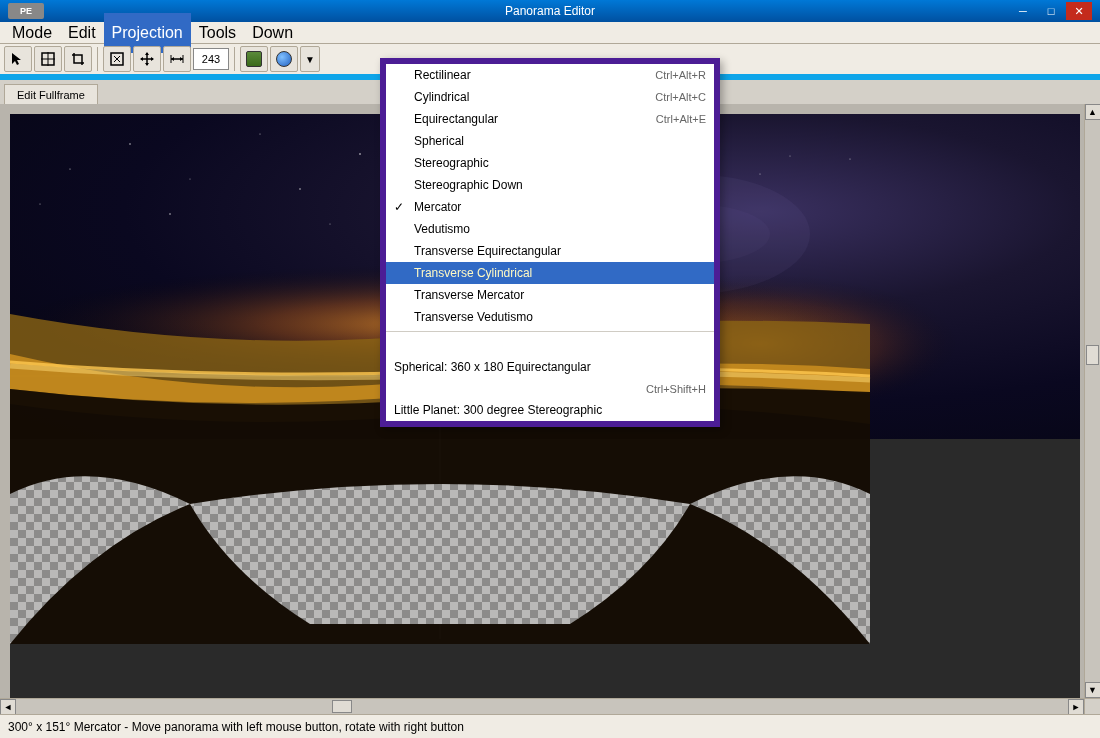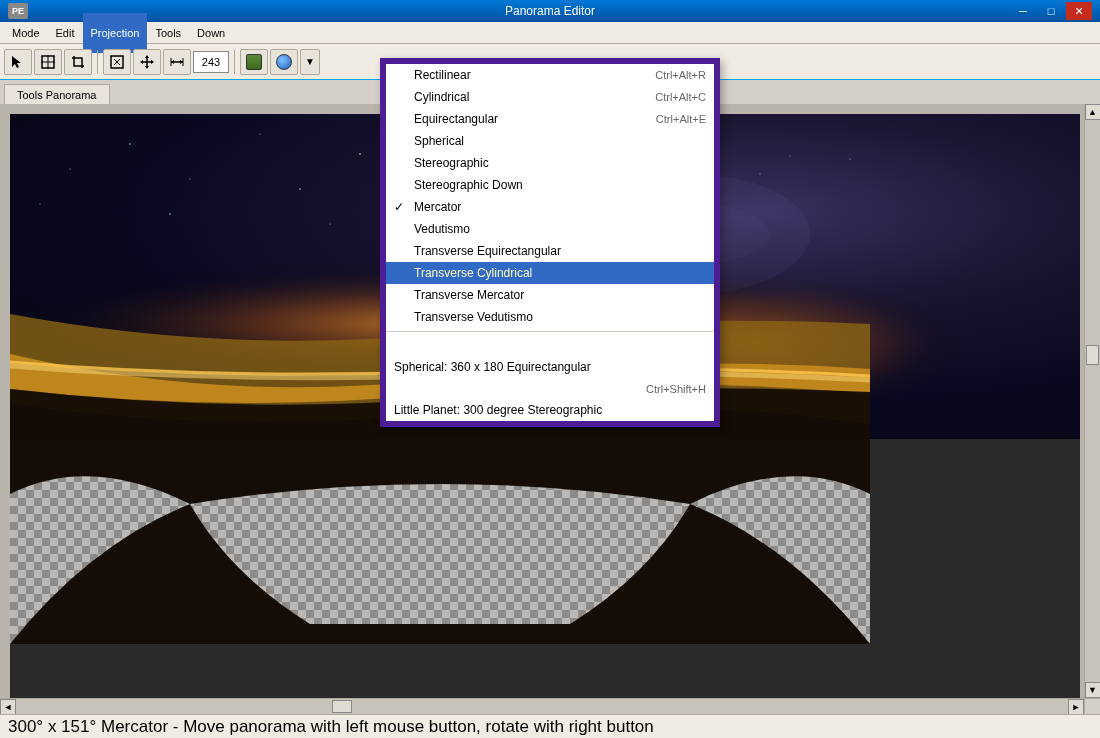--- a/index.html
+++ b/index.html
@@ -25,21 +25,21 @@
       font-size: 12px;
     }
     .title-bar-title {
       position: absolute;
       left: 50%;
       transform: translateX(-50%);
       font-size: 12px;
       color: white;
     }
     .title-bar-icon {
-      width: 20px;
+      width: 36px;
       height: 16px;
       background: #888;
       border-radius: 2px;
       display: flex;
       align-items: center;
       justify-content: center;
       font-size: 9px;
     }
     .title-bar-controls {
       display: flex;
@@ -64,39 +64,39 @@
       background: #f0ece4;
       height: 22px;
       display: flex;
       align-items: center;
       border-bottom: 1px solid #b0a898;
       padding: 0 4px;
     }
     .menu-item {
       padding: 20px 8px;
       cursor: pointer;
-      font-size: 11px;
+      font-size: 16px;
       color: #000;
       height: 100%;
       display: flex;
       align-items: center;
     }
     .menu-item:hover, .menu-item.active {
       background: #316ac5;
       color: white;
     }
 
     
     .toolbar {
       background: #f0ece4;
       height: 36px;
       display: flex;
       align-items: center;
       padding: 2px 4px;
-      border-bottom: 1px solid #0ea5e9;
+      border-bottom: 6px solid #0ea5e9;
       gap: 2px;
     }
     .toolbar-btn {
       width: 28px;
       height: 26px;
       background: #e8e4dc;
       border: 1px solid #b0a898;
       display: flex;
       align-items: center;
       justify-content: center;
@@ -244,21 +244,21 @@
     }
 
     
     .status-bar {
       height: 24px;
       background: #f0ece4;
       border-top: 1px solid #b0a898;
       display: flex;
       align-items: center;
       padding: 0 8px;
-      font-size: 17px;
+      font-size: 12px;
     }
 
     
     .dropdown-menu {
       position: absolute;
       top: 58px;
       left: 380px;
       width: 340px;
       background: white;
       border: 6px solid #4c1d95;
@@ -397,21 +397,21 @@
   <div class="toolbar-btn" title="3D view">
     <div style="width:16px;height:16px;background:radial-gradient(circle at 5px 5px, #80c0ff, #2060c0);border-radius:50%;border:1px solid #333;"></div>
   </div>
   <div class="toolbar-btn" title="Mode dropdown" style="width:20px;">
     <span style="font-size:10px;">▼</span>
   </div>
 </div>
 
 <div class="tab-bar">
   <div class="tab">
-    <span>Tools Panorama</span>
+    <span>Edit Fullframe</span>
   </div>
 </div>
 
 <div class="main-content">
 
   <div class="canvas-area">
 
     <div class="panorama-container">
 
       <div class="panorama-sky"></div>

